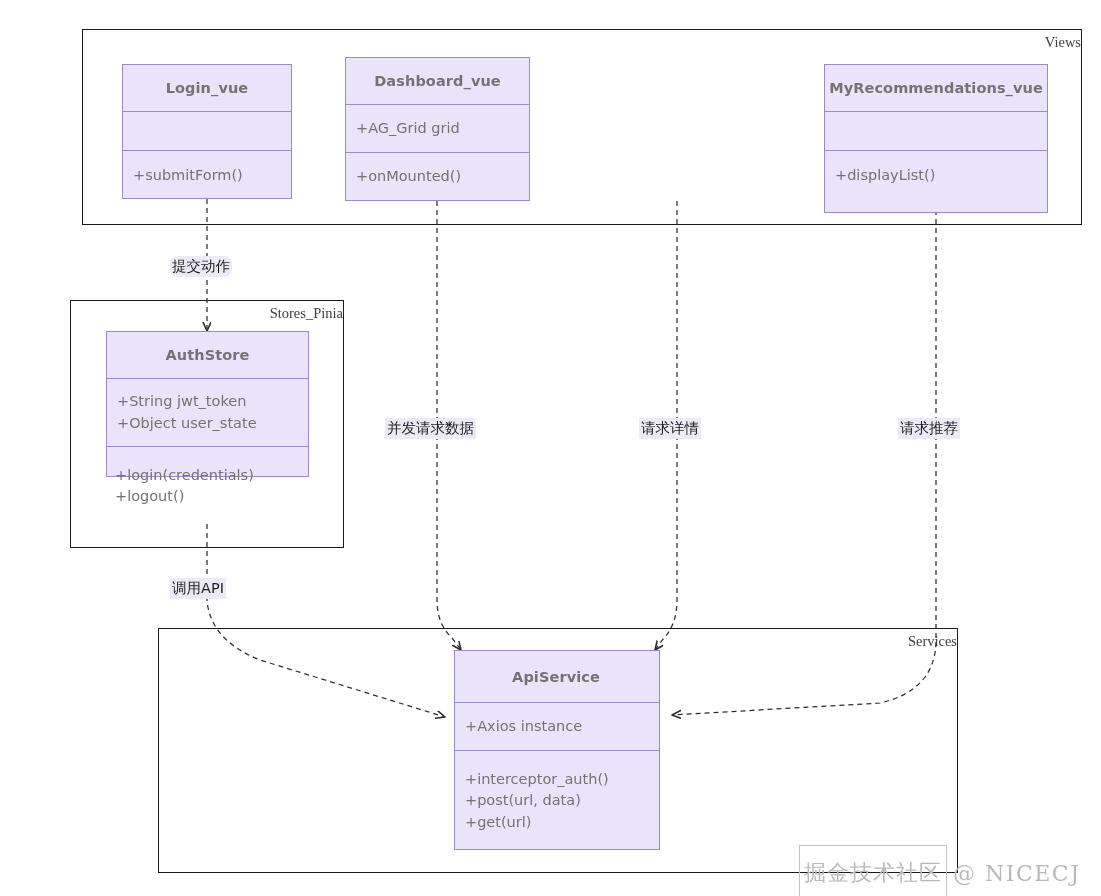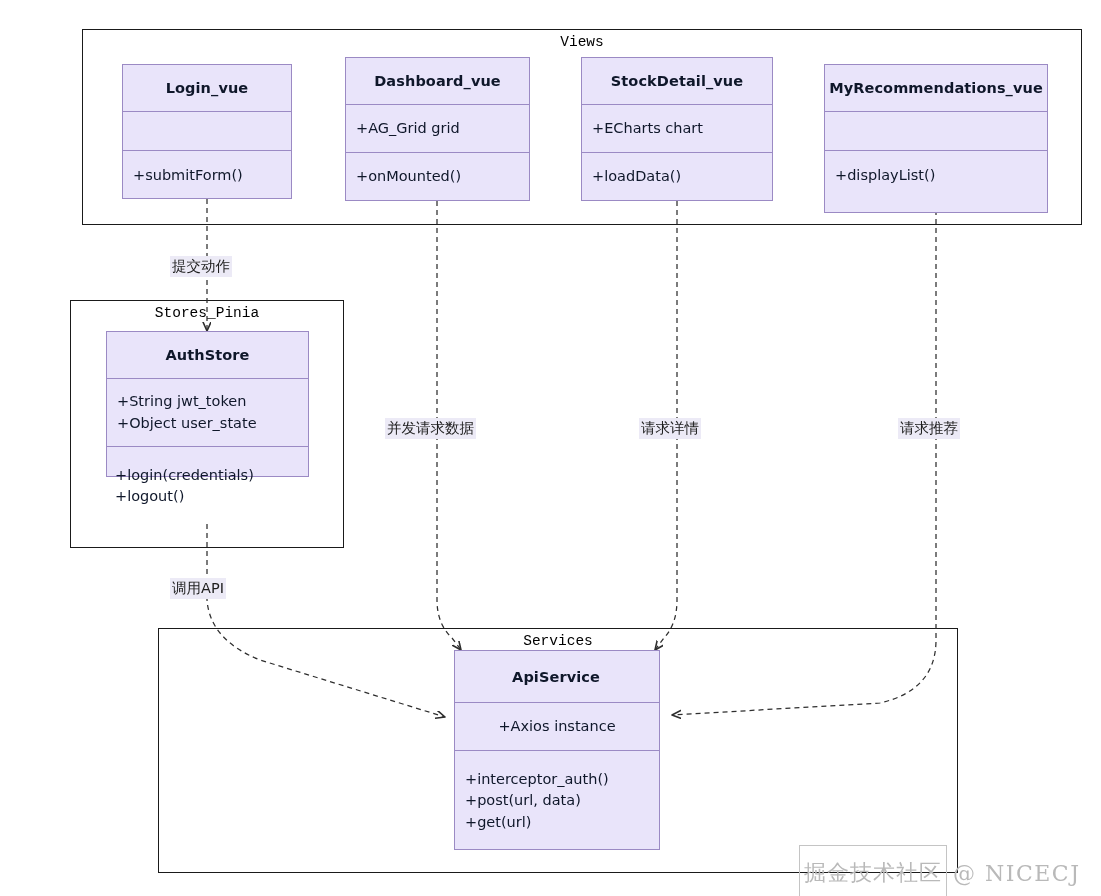--- a/index.html
+++ b/index.html
@@ -23,34 +23,34 @@
     position: absolute;
     border: 1.6px solid #1a1a1a;
     background: transparent;
     box-sizing: border-box;
   }
   .package-label {
     position: absolute;
     top: 4px;
     left: 0;
     width: 100%;
-    text-align: center;
-    font-size: 14.5px;
-    color: #000000;
-    font-family: Liberation Mono, monospace;
+    text-align: right;
+    font-size: 14.5px;
+    color: #404040;
+    font-family: Liberation Serif, serif;
     white-space: nowrap;
   }
   
   .uml-class {
     position: absolute;
     box-sizing: border-box;
     border: 1.3px solid #9b8ac4;
     background: #e9e4fa;
     font-size: 14.5px;
-    color: #0f172a;
+    color: #737373;
     z-index: 5;
   }
   .uml-section {
     box-sizing: border-box;
     border-bottom: 1.3px solid #9b8ac4;
     padding: 7px 10px;
     overflow: hidden;
   }
   .uml-section:last-child {
     border-bottom: none;
@@ -154,29 +154,20 @@
   <div class="uml-class" style="left:345px; top:57px; width:185px; height:144px;">
     <div class="uml-section uml-title" style="height:47px;">Dashboard_vue</div>
     <div class="uml-section uml-attrs" style="height:48px;">
       <div class="uml-row">+AG_Grid grid</div>
     </div>
     <div class="uml-section uml-methods" style="height:48px;">
       <div class="uml-row">+onMounted()</div>
     </div>
   </div>
 
-  <div class="uml-class" style="left:581px; top:57px; width:192px; height:144px;">
-    <div class="uml-section uml-title" style="height:47px;">StockDetail_vue</div>
-    <div class="uml-section uml-attrs" style="height:48px;">
-      <div class="uml-row">+ECharts chart</div>
-    </div>
-    <div class="uml-section uml-methods" style="height:48px;">
-      <div class="uml-row">+loadData()</div>
-    </div>
-  </div>
 
   <div class="uml-class" style="left:824px; top:64px; width:224px; height:149px;">
     <div class="uml-section uml-title" style="height:47px;">MyRecommendations_vue</div>
     <div class="uml-section uml-attrs" style="height:39px;"></div>
     <div class="uml-section uml-methods" style="height:49px;">
       <div class="uml-row">+displayList()</div>
     </div>
   </div>
 
   <div class="package" style="left:70px; top:300px; width:274px; height:248px;">
@@ -194,31 +185,31 @@
       <div class="uml-row">+logout()</div>
     </div>
   </div>
 
   <div class="package" style="left:158px; top:628px; width:800px; height:245px;">
     <div class="package-label">Services</div>
   </div>
 
   <div class="uml-class" style="left:454px; top:650px; width:206px; height:200px;">
     <div class="uml-section uml-title" style="height:52px;padding-left:8px;">ApiService</div>
-    <div class="uml-section uml-attrs" style="height:48px;text-align:center;">
+    <div class="uml-section uml-attrs" style="height:48px;">
       <div class="uml-row">+Axios instance</div>
     </div>
     <div class="uml-section uml-methods" style="height:100px;">
       <div class="uml-row">+interceptor_auth()</div>
       <div class="uml-row">+post(url, data)</div>
       <div class="uml-row">+get(url)</div>
     </div>
   </div>
 
-  <div class="edge-label" style="left:170px; top:256px;">提交动作</div>
+  <div class="edge-label" style="left:170px; top:256px;border-radius:8px;">提交动作</div>
 
   <div class="edge-label" style="left:385px; top:418px;">并发请求数据</div>
 
   <div class="edge-label" style="left:639px; top:418px;text-align:center;">请求详情</div>
 
   <div class="edge-label" style="left:898px; top:418px;">请求推荐</div>
 
   <div class="edge-label" style="left:170px; top:578px;">调用API</div>
 
   <div class="watermark" style="left:799px; top:845px;">

